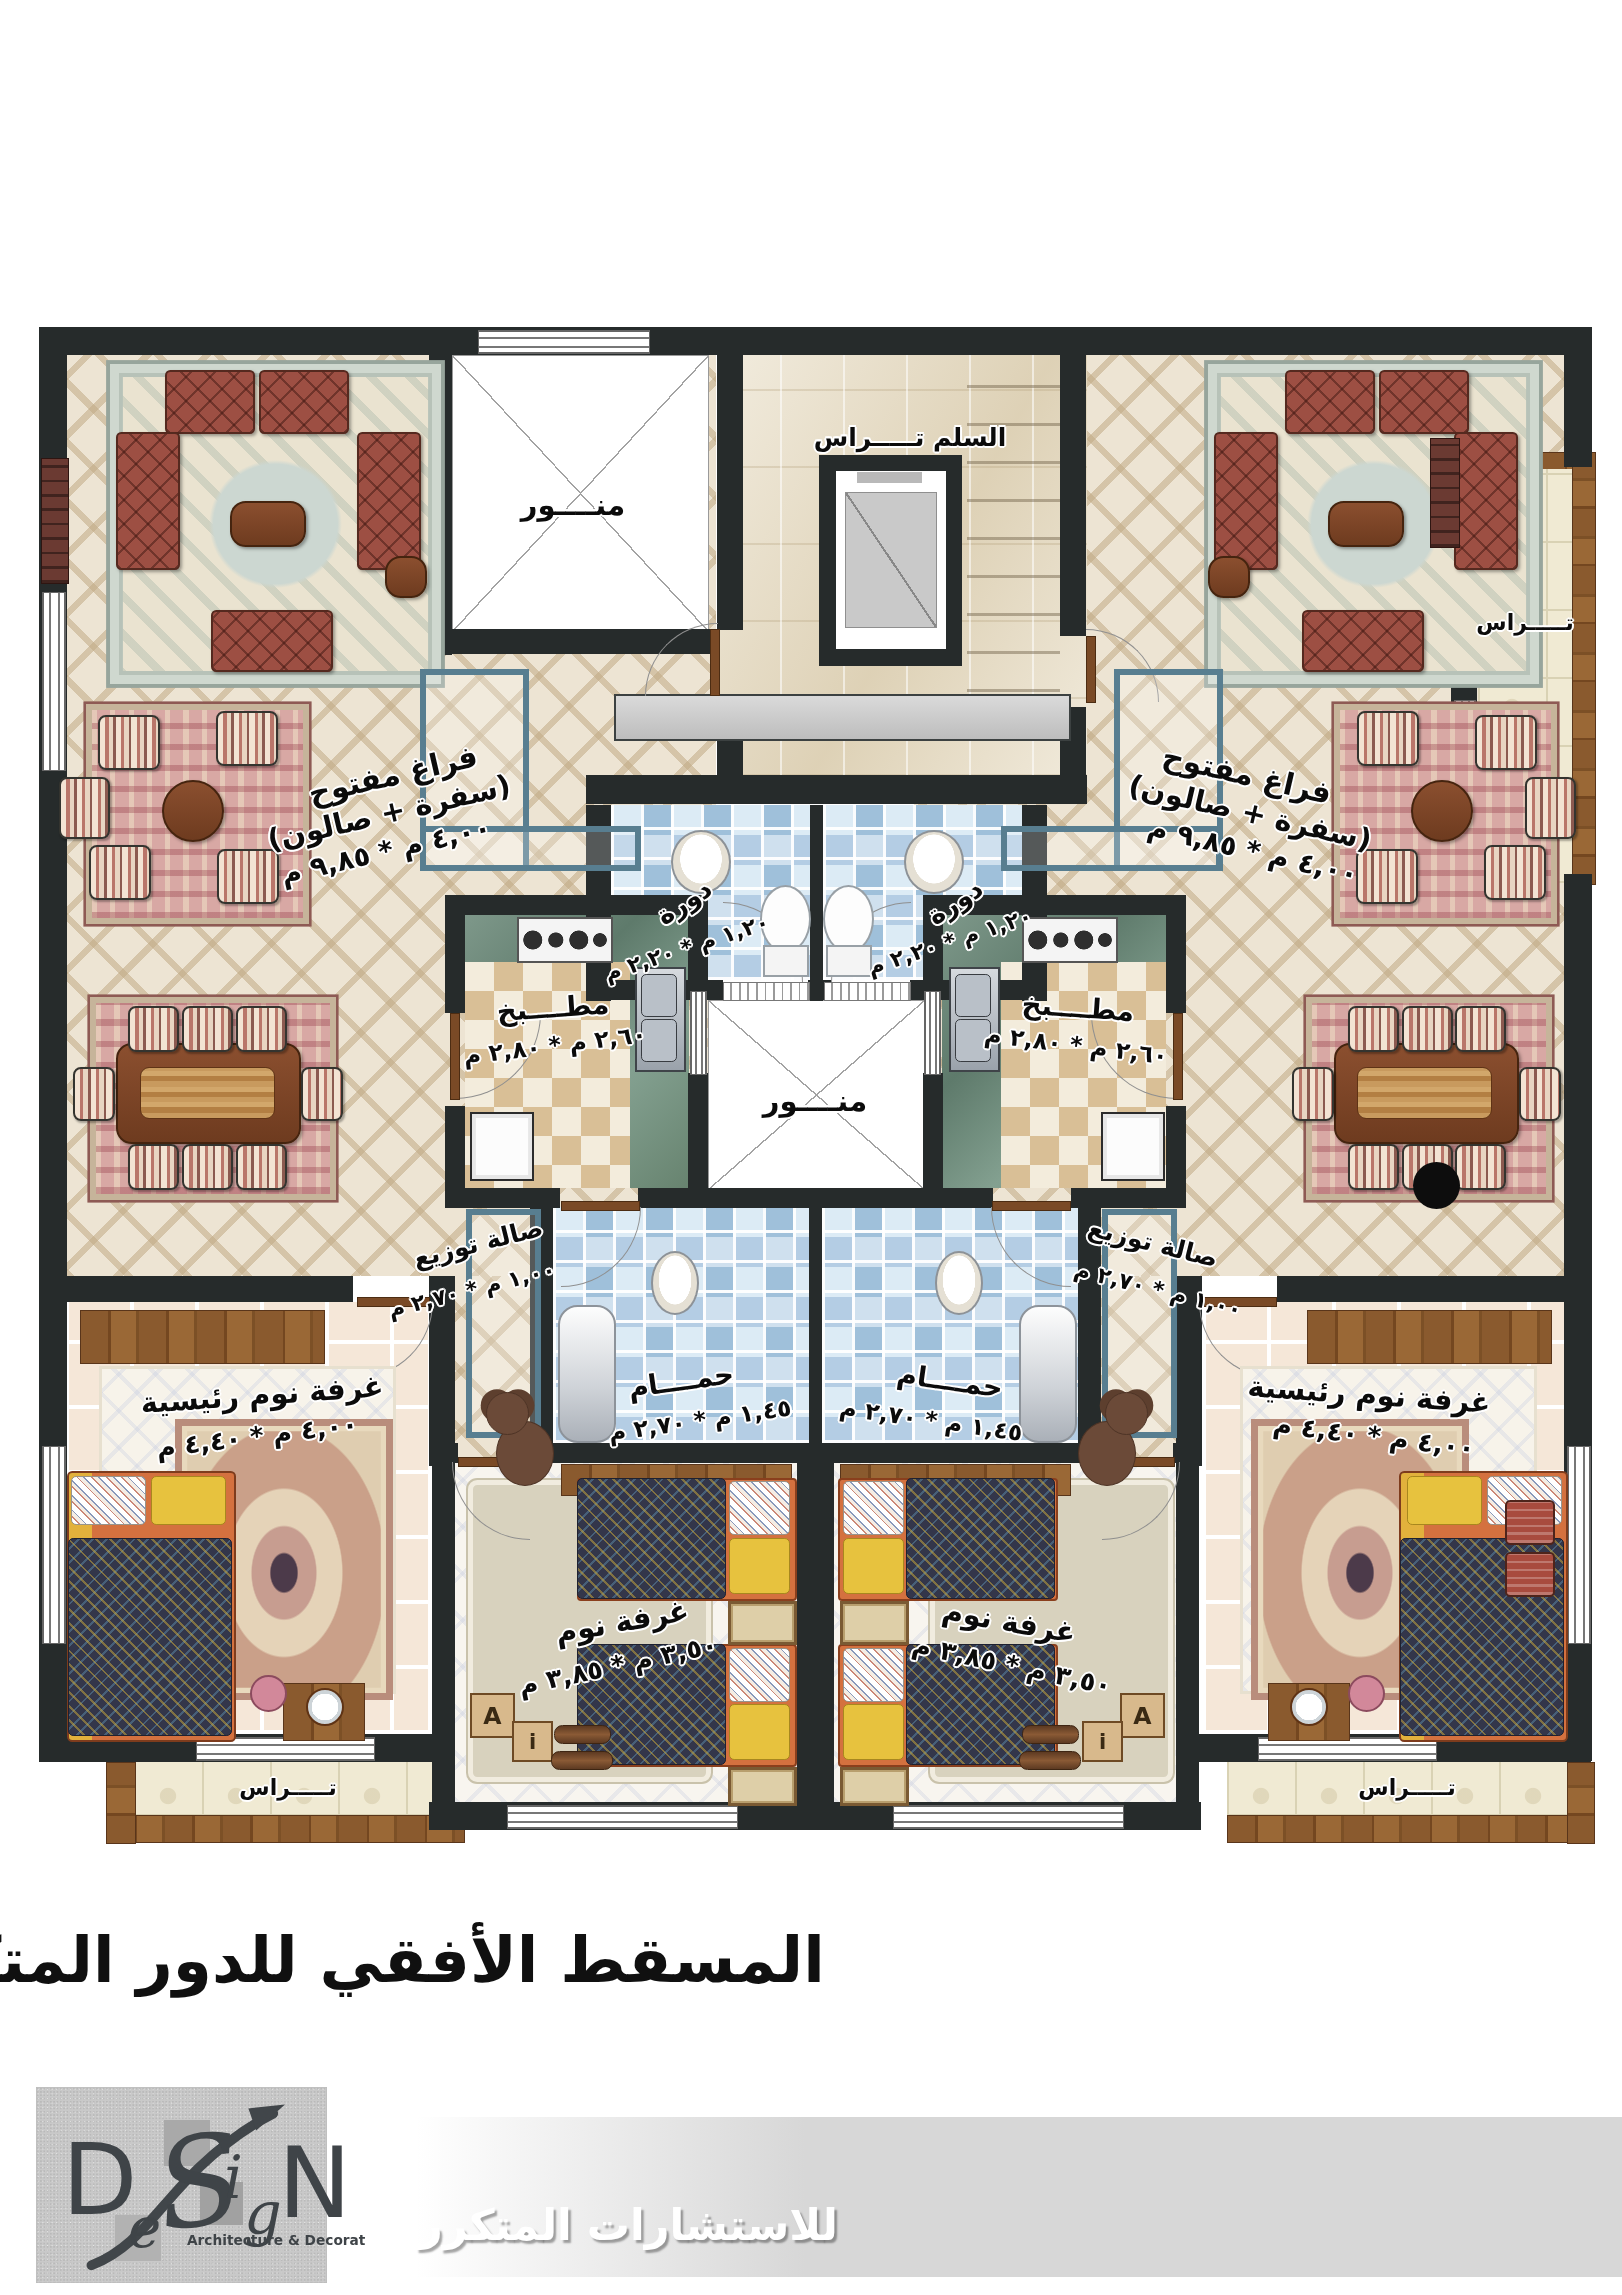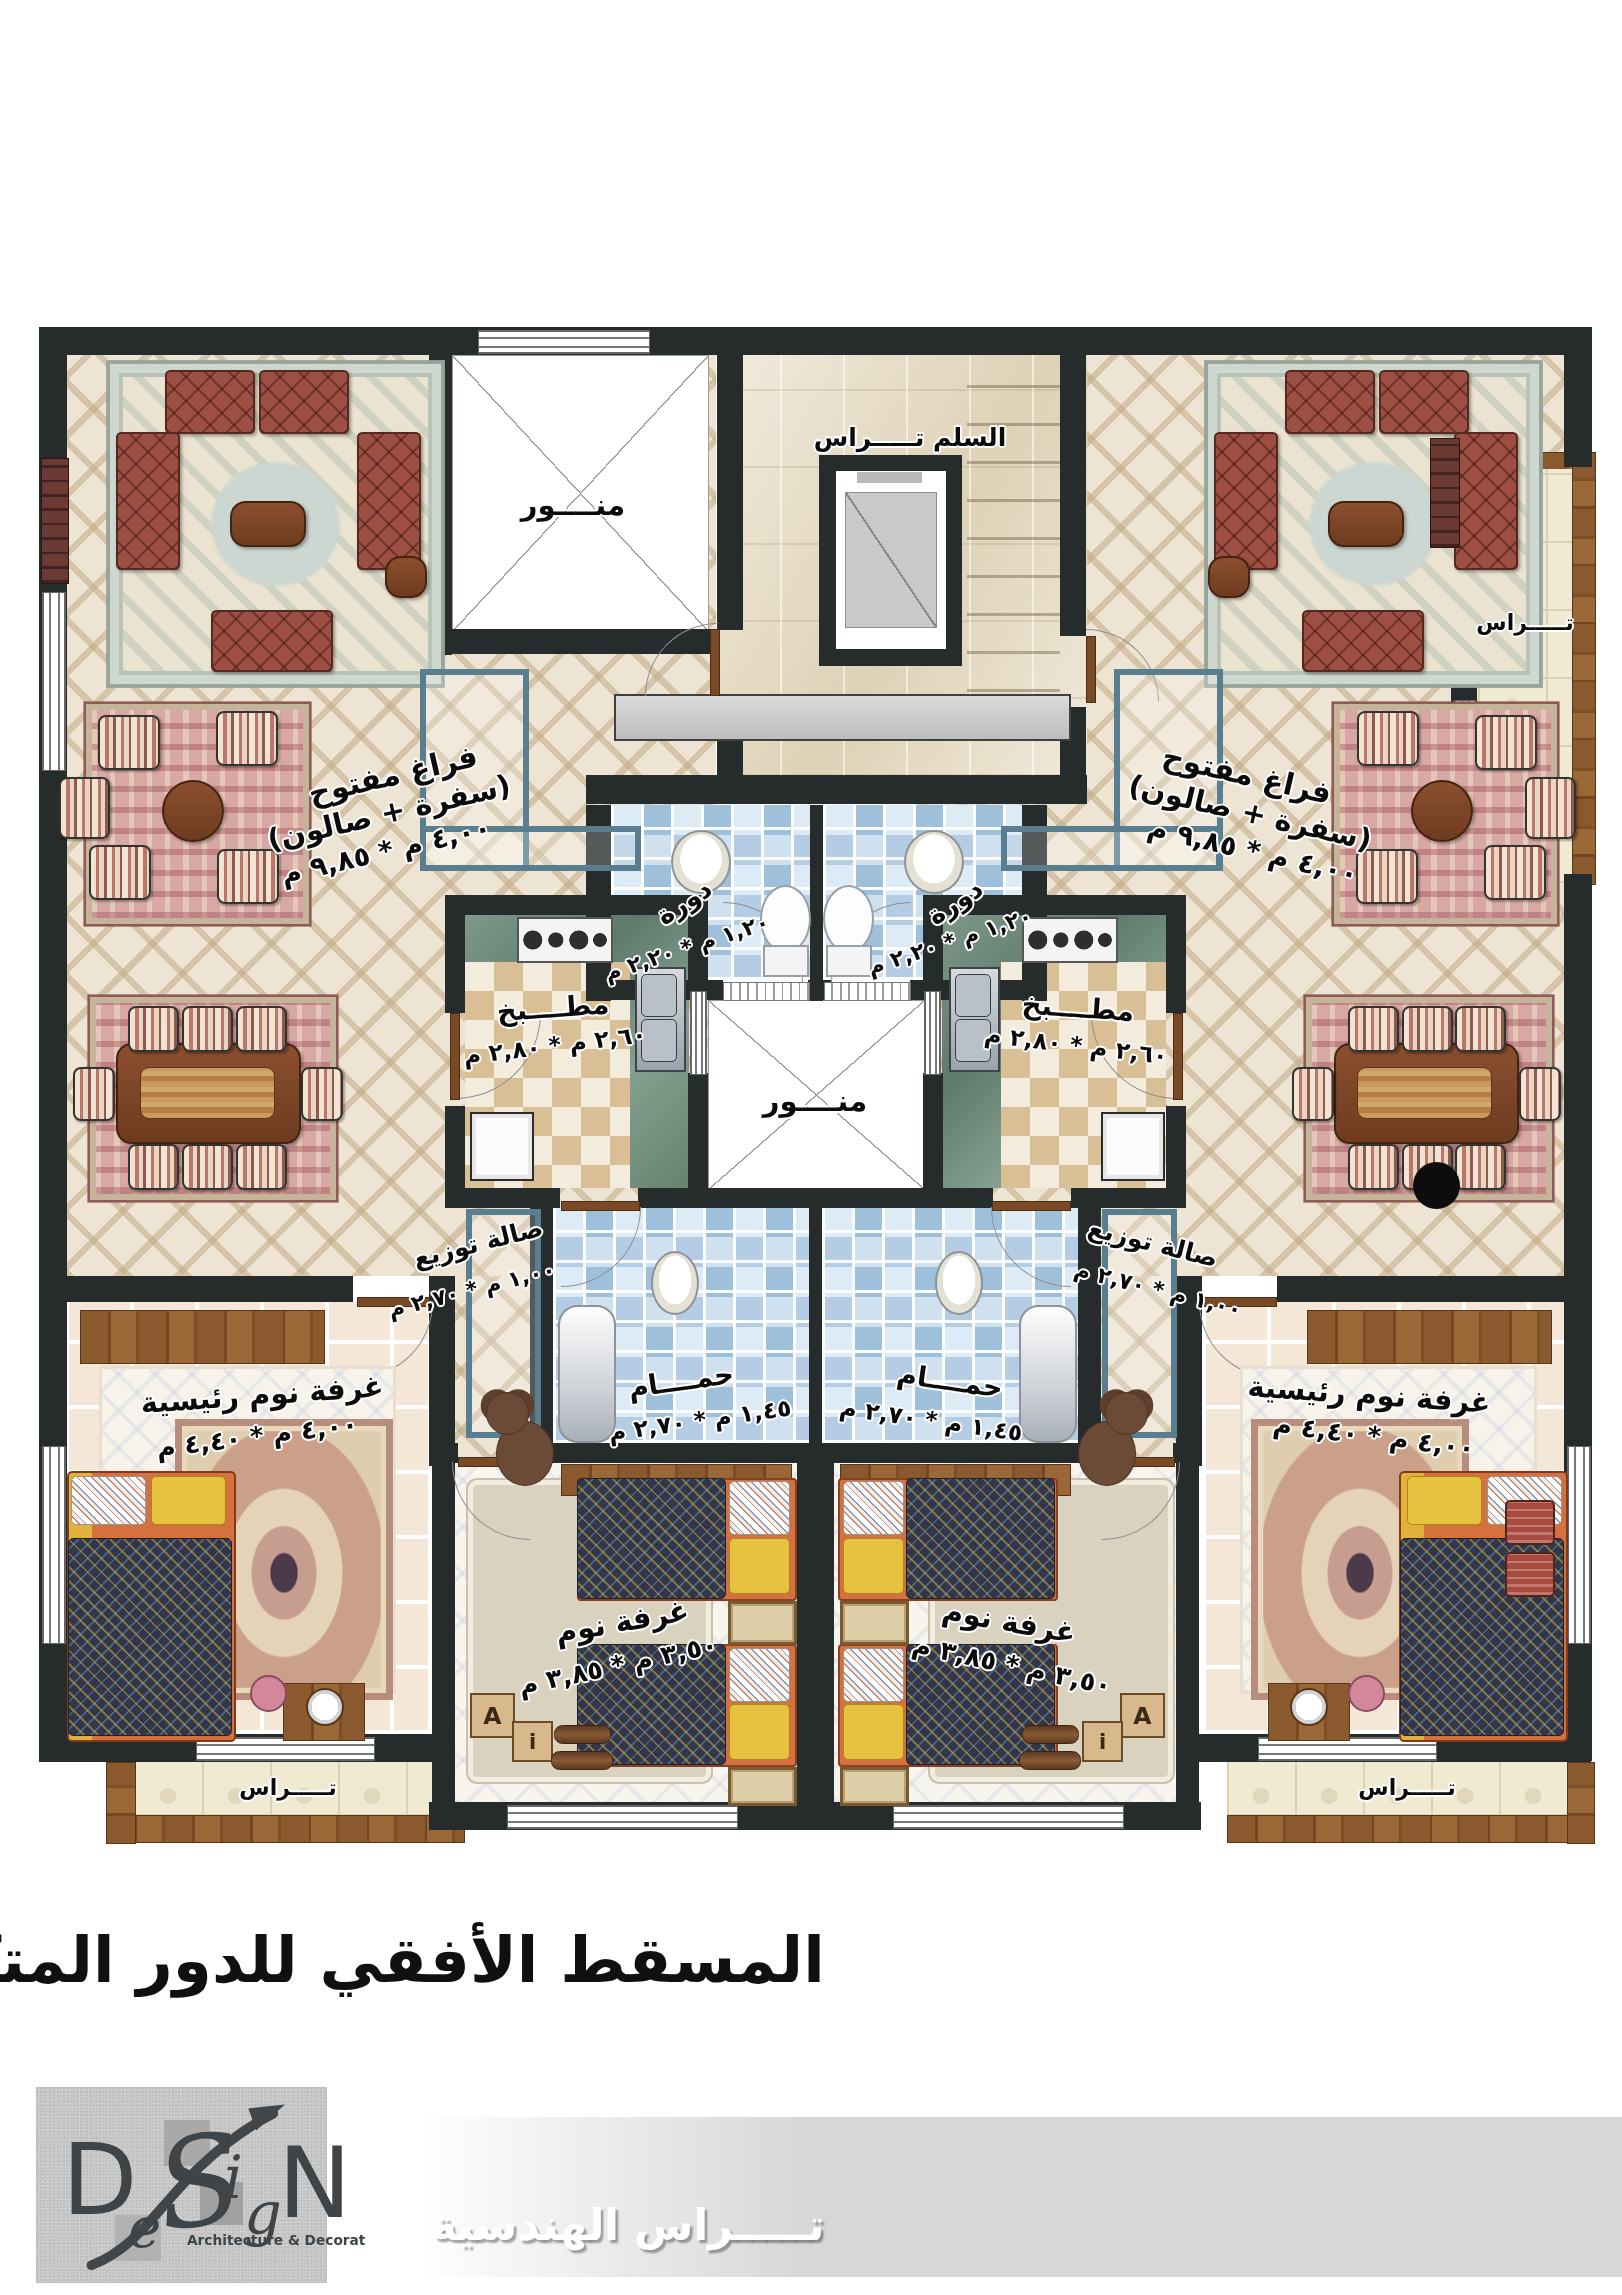--- a/index.html
+++ b/index.html
@@ -479,16 +479,16 @@
     <div class="logo-letter" style="left:26px;top:36px;font-size:98px;">D</div>
     <div class="logo-letter logo-script" style="left:92px;top:108px;font-size:56px;">e</div>
     <div class="logo-letter logo-script" style="left:121px;top:23px;font-size:124px;transform:rotate(-8deg);">S</div>
     <div class="logo-letter logo-script" style="left:188px;top:56px;font-size:59px;">i</div>
     <div class="logo-letter logo-script" style="left:208px;top:92px;font-size:59px;">g</div>
     <div class="logo-letter" style="left:242px;top:39px;font-size:98px;">N</div>
     <div class="logo-letter" style="left:151px;top:145px;font-size:13.7px;font-weight:bold;white-space:nowrap;">Architecture &amp; Decoration</div>
   </div>
 
   <div class="abs" style="left:366px;top:2117px;width:1256px;height:160px;background:linear-gradient(to left,#d7d7d7 0 65%,#ffffff 96%);"></div>
-  <div class="banner-txt" style="left:628px;top:2225px;transform:translate(-50%,-50%);font-size:43px;">تـــــراس الهندسية</div>
+  <div class="banner-txt" style="left:628px;top:2225px;transform:translate(-50%,-50%);font-size:43px;">للاستشارات المتكرر</div>
 
 </div>
 
 
 </body></html>

